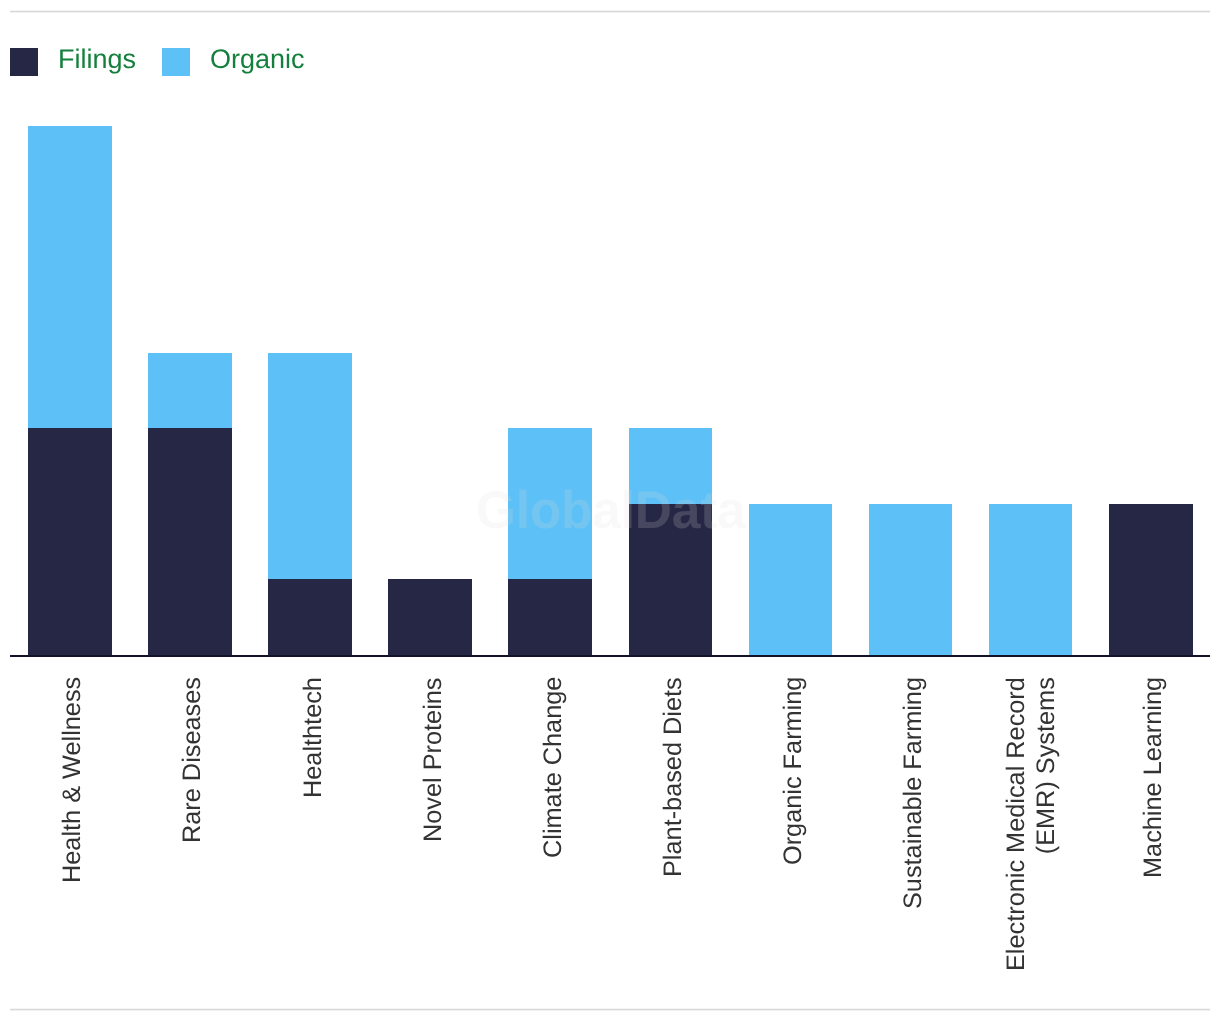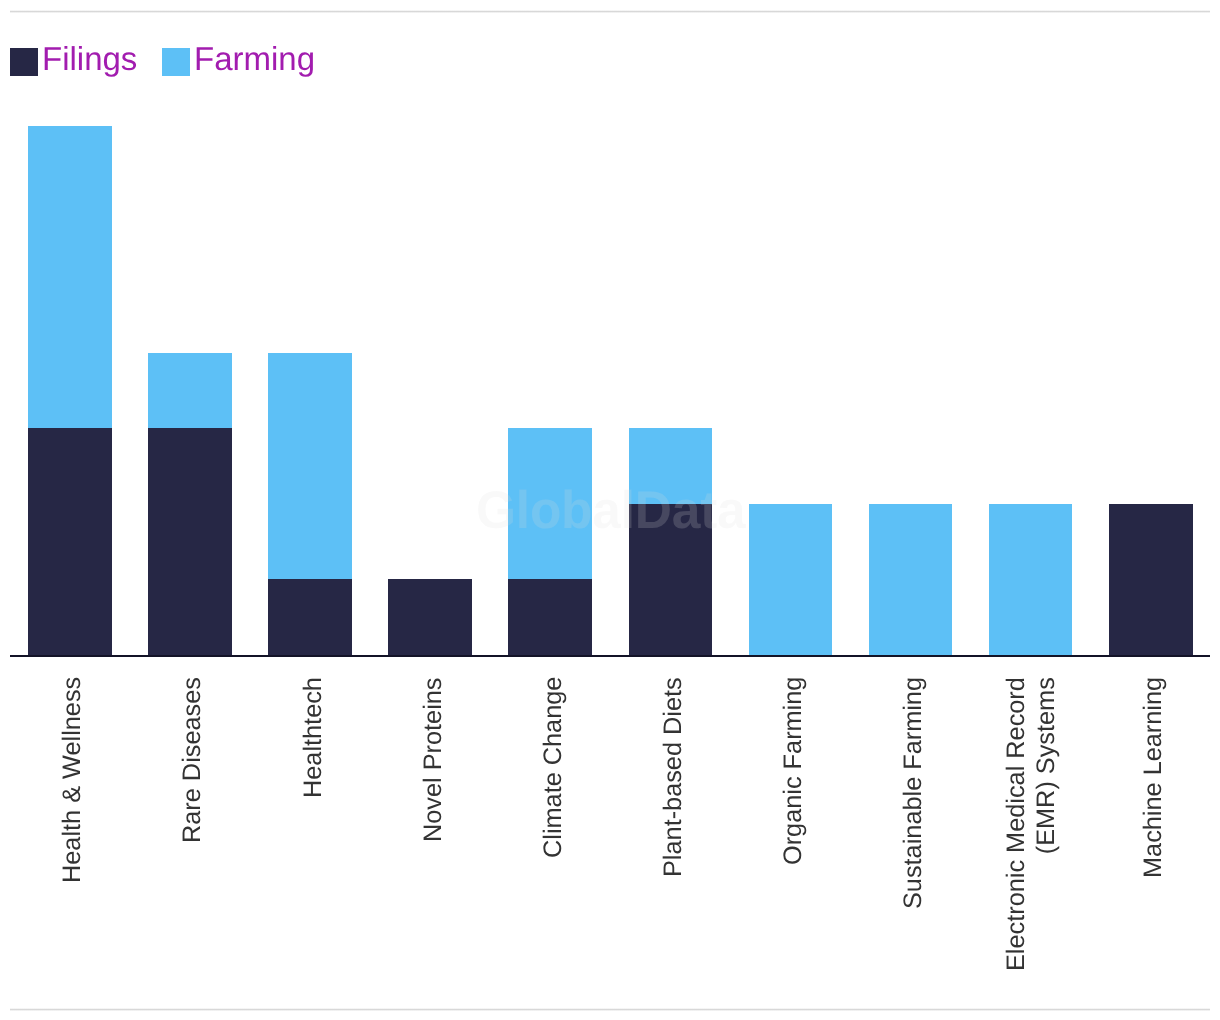--- a/index.html
+++ b/index.html
@@ -4,21 +4,21 @@
 <style>
   html,body{margin:0;padding:0;}
   body{width:1220px;height:1020px;background:#ffffff;font-family:"Liberation Sans",sans-serif;overflow:hidden;-webkit-font-smoothing:antialiased;text-rendering:geometricPrecision;}
   .page{position:relative;width:1220px;height:1020px;transform:translateZ(0);}
   .rule{position:absolute;left:10px;width:1200px;height:3px;background:linear-gradient(to bottom,#ffffff 0%,#f2f2f2 20%,#d8d8d8 50%,#f0f0f0 83%,#ffffff 100%);}
   .rule.top{top:9.7px;}
   .rule.bottom{top:1007.9px;}
   .legend{position:absolute;left:10px;top:48px;height:28px;}
   .legend-item{position:absolute;top:0;height:28px;}
   .swatch{position:absolute;left:0;top:0;width:28px;height:28px;}
-  .legend-label{position:absolute;left:32px;top:-2.6px;font-size:33px;color:#a21caf;line-height:28px;white-space:nowrap;}
+  .legend-label{position:absolute;left:48px;top:-2.6px;font-size:27px;color:#15803d;line-height:28px;white-space:nowrap;}
   .plot{position:absolute;left:0;top:0;width:1220px;height:1020px;}
   .axis{position:absolute;left:10px;top:655px;width:1200px;height:2.1px;background:#131327;}
   .bar{position:absolute;width:84px;}
   .seg{position:absolute;width:100%;left:0;}
   .watermark{position:absolute;font-weight:bold;transform:scaleX(0.972);transform-origin:0 50%;font-size:53px;letter-spacing:-0.25px;user-select:none;white-space:nowrap;line-height:1;}
   .watermark.dark{color:rgba(0,0,0,0.031);}
   .watermark.light{color:rgba(255,255,255,0.16);}
   .xlabel{position:absolute;font-size:25.3px;color:#333333;white-space:pre;transform-origin:0 0;line-height:30px;text-align:right;}
   .xlabel.rot{transform:rotate(-90deg);}
 </style>
@@ -29,21 +29,21 @@
   <div class="rule top"></div>
   <div class="rule bottom"></div>
 
   <div class="legend" id="legend">
       <div class="legend-item" style="left: 0px;">
         <div class="swatch" style="background: rgb(38, 39, 69);"></div>
         <div class="legend-label">Filings</div>
       </div>
       <div class="legend-item" style="left: 152px;">
         <div class="swatch" style="background: rgb(93, 192, 246);"></div>
-        <div class="legend-label">Farming</div>
+        <div class="legend-label">Organic</div>
       </div>
     </div>
 
   <div class="plot" id="plot">
       <div class="bar" style="left: 28px; width: 83.7px; top: 0px; height: 655px;">
         <div class="seg" title="Filings: 3" style="background: rgb(38, 39, 69); height: 226.65px; top: 428.35px;"></div>
         <div class="seg" title="Grants: 4" style="background: rgb(93, 192, 246); height: 302.2px; top: 126.15px;"></div>
       </div>
       <div class="xlabel rot" style="left: 57.35px; top: 883px;">Health &amp; Wellness</div>
       <div class="bar" style="left: 148.1px; width: 83.7px; top: 0px; height: 655px;">

